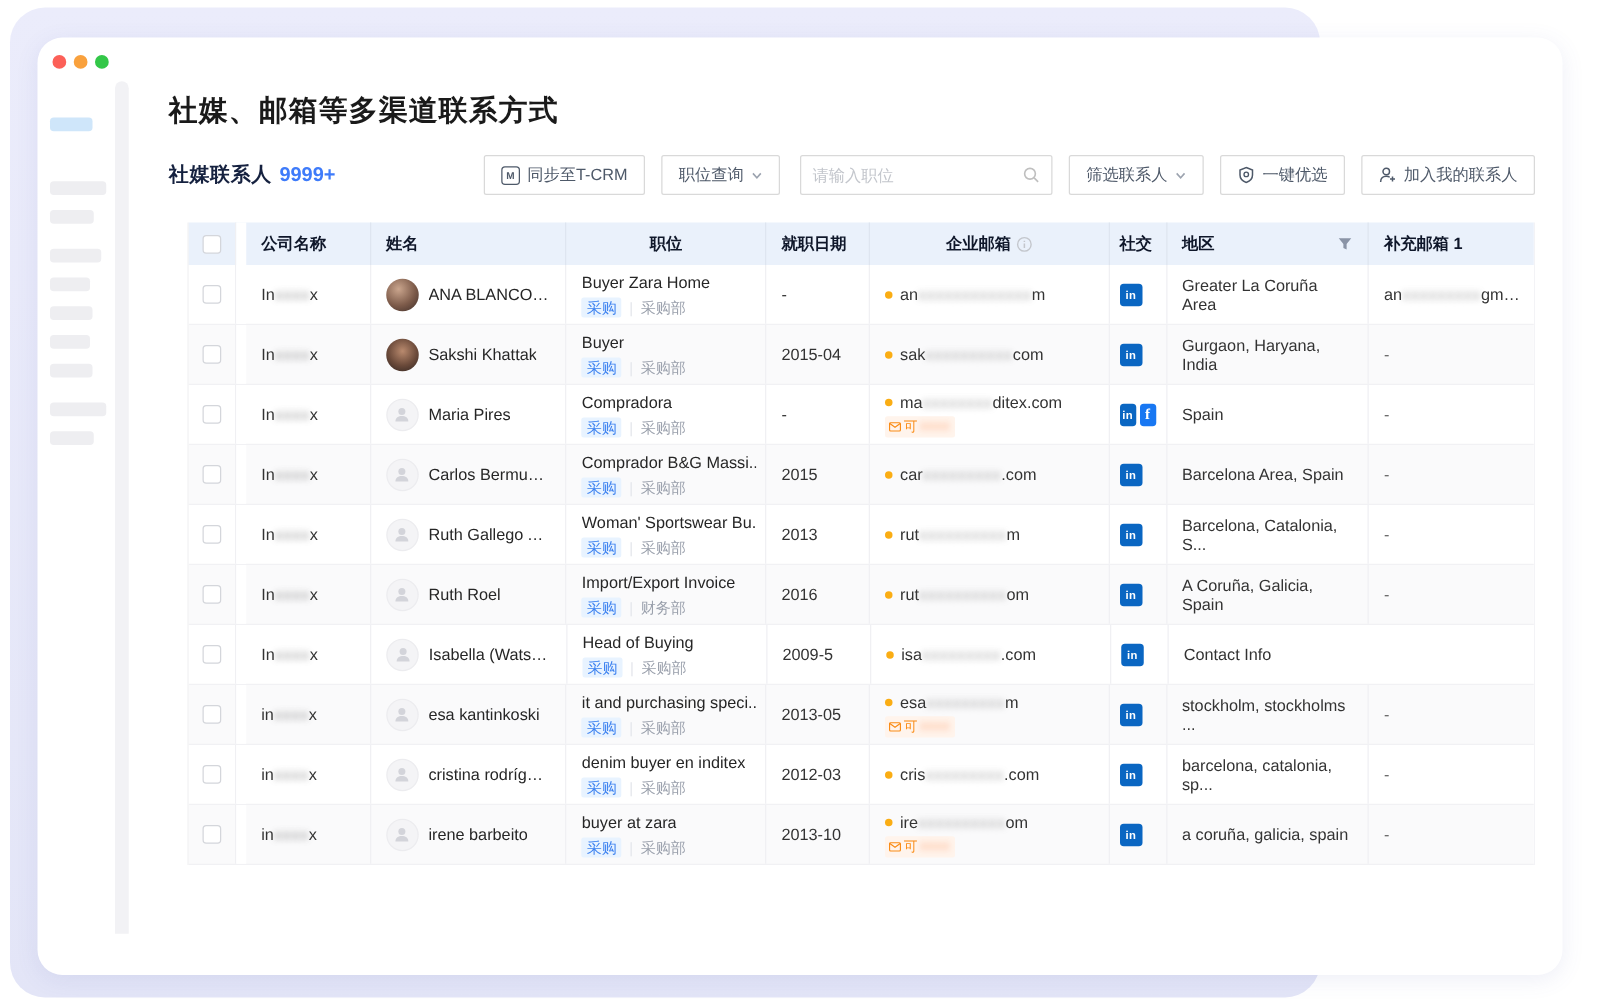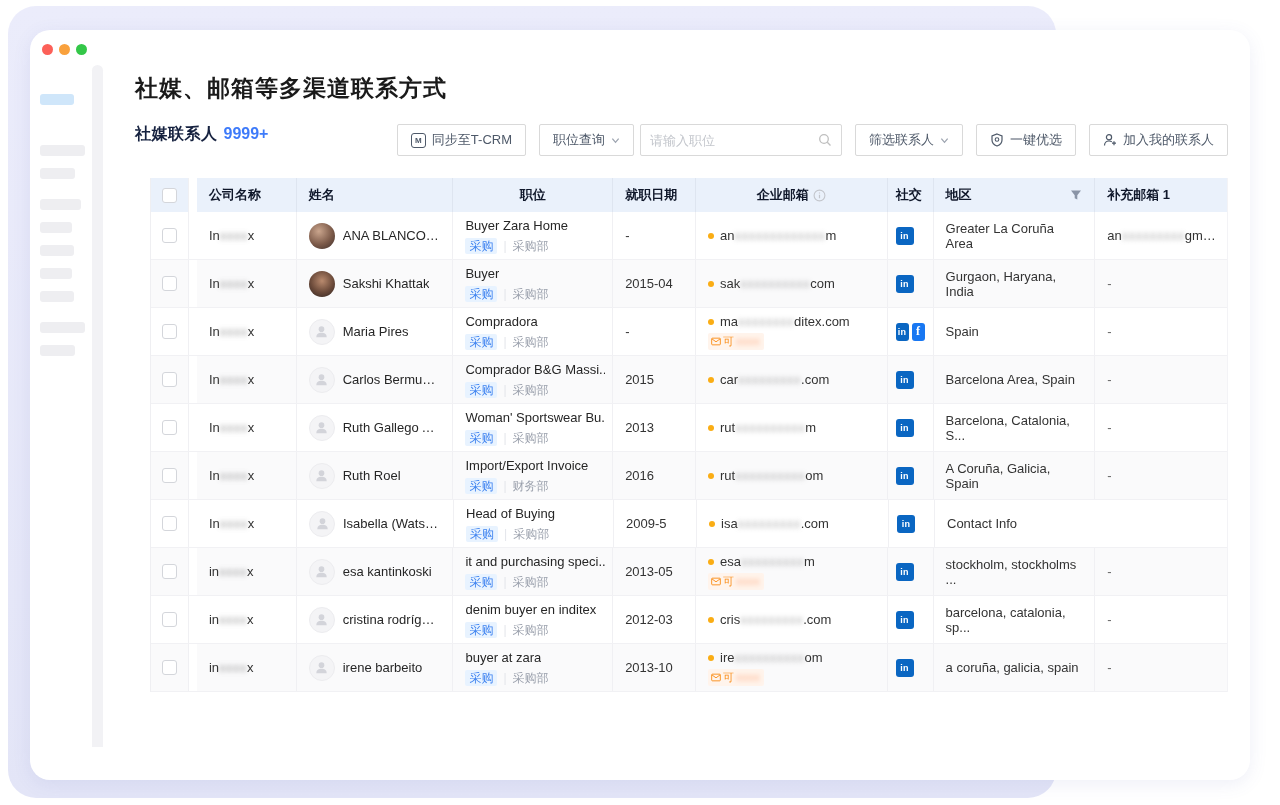--- a/index.html
+++ b/index.html
@@ -21,28 +21,28 @@
   .sb { border-radius:3px; height:11px; background:#EEEEF1; }
   .sb.blue { background:#CFE6FA; width:34px; }
   .w45{width:45px}.w41{width:41px}.w35{width:35px}.w34{width:34px}.w32{width:32px}
   .mt40{margin-top:40px}.mt20{margin-top:20px}.mt12{margin-top:12px}
   .strip { position:absolute; left:62px; top:35px; width:11px; height:682px; background:#F2F2F5; border-radius:6px 6px 0 0; }
 
   
   .main { position:absolute; left:105px; top:30px; width:1093px; }
   h1.page-title { margin-top:13px; font-size:23px; font-weight:700; color:#1A1A1A; letter-spacing:1px; }
 
-  .toolbar { margin-top:20px; display:flex; align-items:flex-start; justify-content:space-between; height:32px; }
+  .toolbar { margin-top:20px; display:flex; align-items:center; justify-content:space-between; height:32px; }
   .tleft { display:flex; align-items:baseline; }
   .contacts-label { font-size:16px; font-weight:700; color:#15213F; letter-spacing:.5px; }
   .contacts-count { font-size:16px; font-weight:600; color:var(--accent_blue); margin-left:6px; }
   .tright { display:flex; align-items:center; gap:13px; }
   .btn { display:flex; align-items:center; gap:6px; height:32px; padding:0 13px;
     background:#fff; border:1px solid #D9D9D9; border-radius:2px; font-size:13px; color:#4E5969; cursor:pointer; white-space:nowrap; }
-  .subgroup { display:flex; gap:6px; }
+  .subgroup { display:flex; gap:16px; }
   .searchbox { display:flex; align-items:center; width:202px; height:32px; border:1px solid #D9D9D9; border-radius:2px; padding:0 9px; background:#fff; }
   .searchbox input { border:none; outline:none; flex:1; font-size:13px; color:#333; min-width:0;
     font-family:"Liberation Sans","DejaVu Sans",sans-serif; }
   .searchbox input::placeholder { color:#C3C6CC; }
   .chev { width:9px; height:9px; }
   .icn { flex:0 0 auto; display:inline-flex; }
   .tcrm-ic { width:15px; height:15px; border:1.3px solid #4E5969; border-radius:3px;
     font-size:8px; font-weight:700; color:#4E5969; align-items:center; justify-content:center; display:inline-flex; }
 
   

